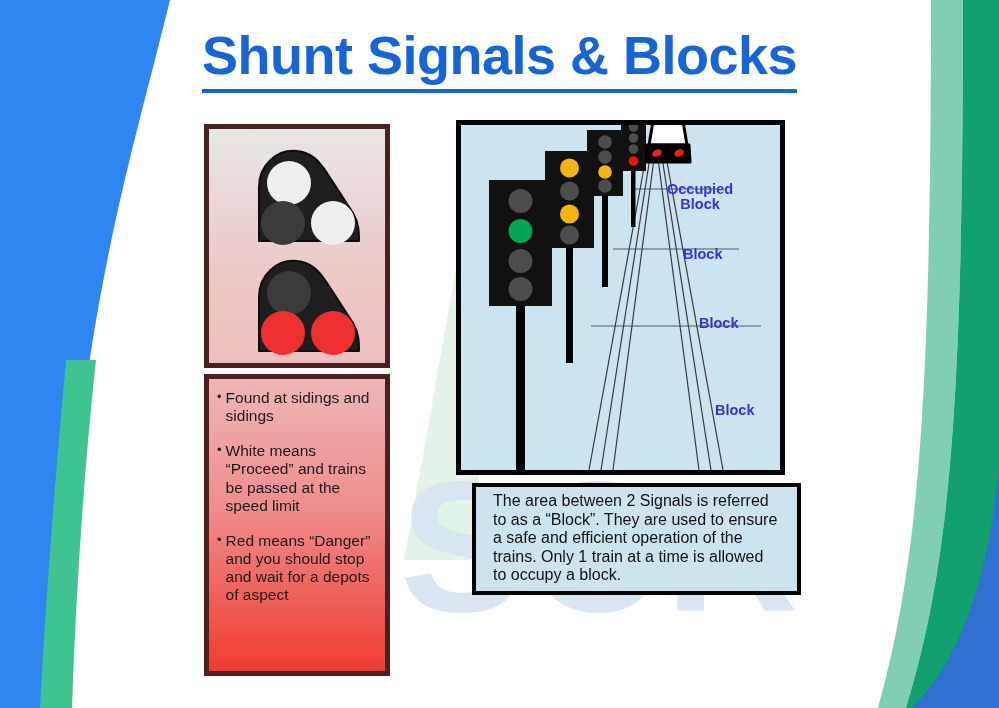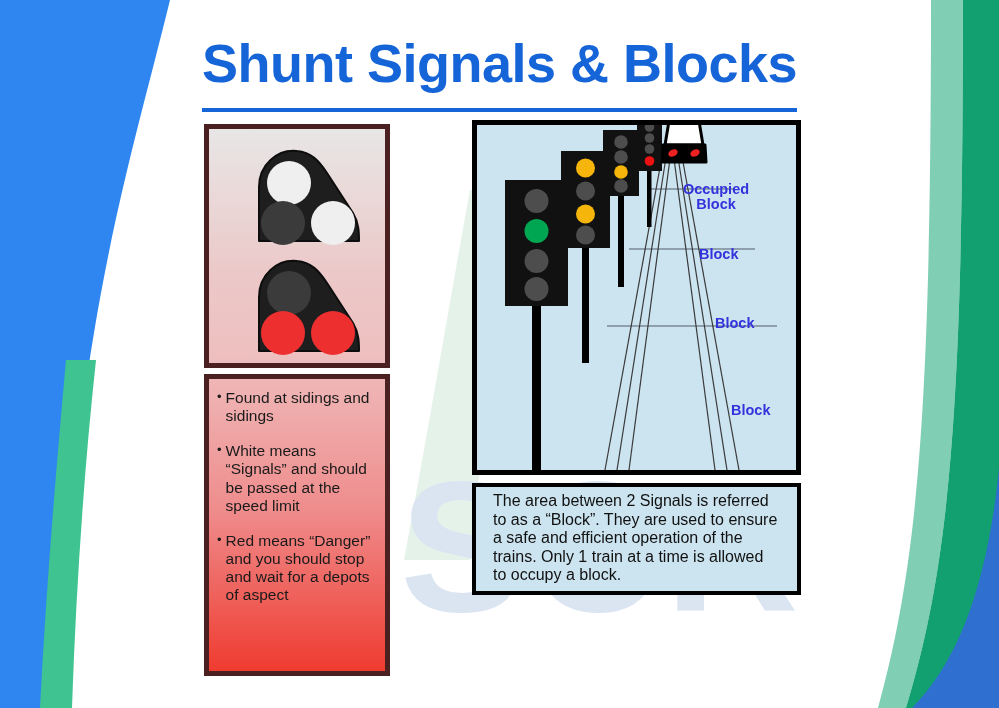--- a/index.html
+++ b/index.html
@@ -47,22 +47,21 @@
     text-align: center;
     font-size: 54px;
     font-weight: bold;
     color: #1565d8;
     font-family: "Liberation Sans", sans-serif;
     letter-spacing: -0.5px;
   }
   #title .title-inner {
     display: inline-block;
     border-bottom: 4px solid #1565d8;
-    padding-bottom: 14px;
-    margin-top: 8px;
+    padding-bottom: 3px;
   }
 
   
   #left-image-box {
     position: absolute;
     left: 204px;
     top: 124px;
     width: 186px;
     height: 244px;
     border: 5px solid #4a2020;
@@ -95,21 +94,21 @@
     line-height: 1.28;
   }
   .bullet .btext { flex: 1 1 auto; }
 
   
   .sig-art { position: absolute; }
 
   
   #diagram-box {
     position: absolute;
-    left: 472px;
+    left: 456px;
     top: 120px;
     width: 329px;
     height: 355px;
     border: 5px solid #000000;
     background: #cce4f0;
     box-sizing: border-box;
     overflow: hidden;
   }
   #diagram-svg { display: block; }
 
@@ -185,21 +184,21 @@
     </svg>
   </div>
 
   <div id="left-text-box">
     <div class="bullet">
       <span class="dot">•</span>
       <span class="btext">Found at sidings and sidings</span>
     </div>
     <div class="bullet">
       <span class="dot">•</span>
-      <span class="btext">White means “Signals” and should be passed at the speed limit</span>
+      <span class="btext">White means “Proceed” and trains be passed at the speed limit</span>
     </div>
     <div class="bullet">
       <span class="dot">•</span>
       <span class="btext">Red means “Danger” and you should stop and wait for a depots of aspect</span>
     </div>
   </div>
 
   <div id="diagram-box">
     <svg id="diagram-svg" width="319" height="345" viewBox="0 0 319 345">
 

